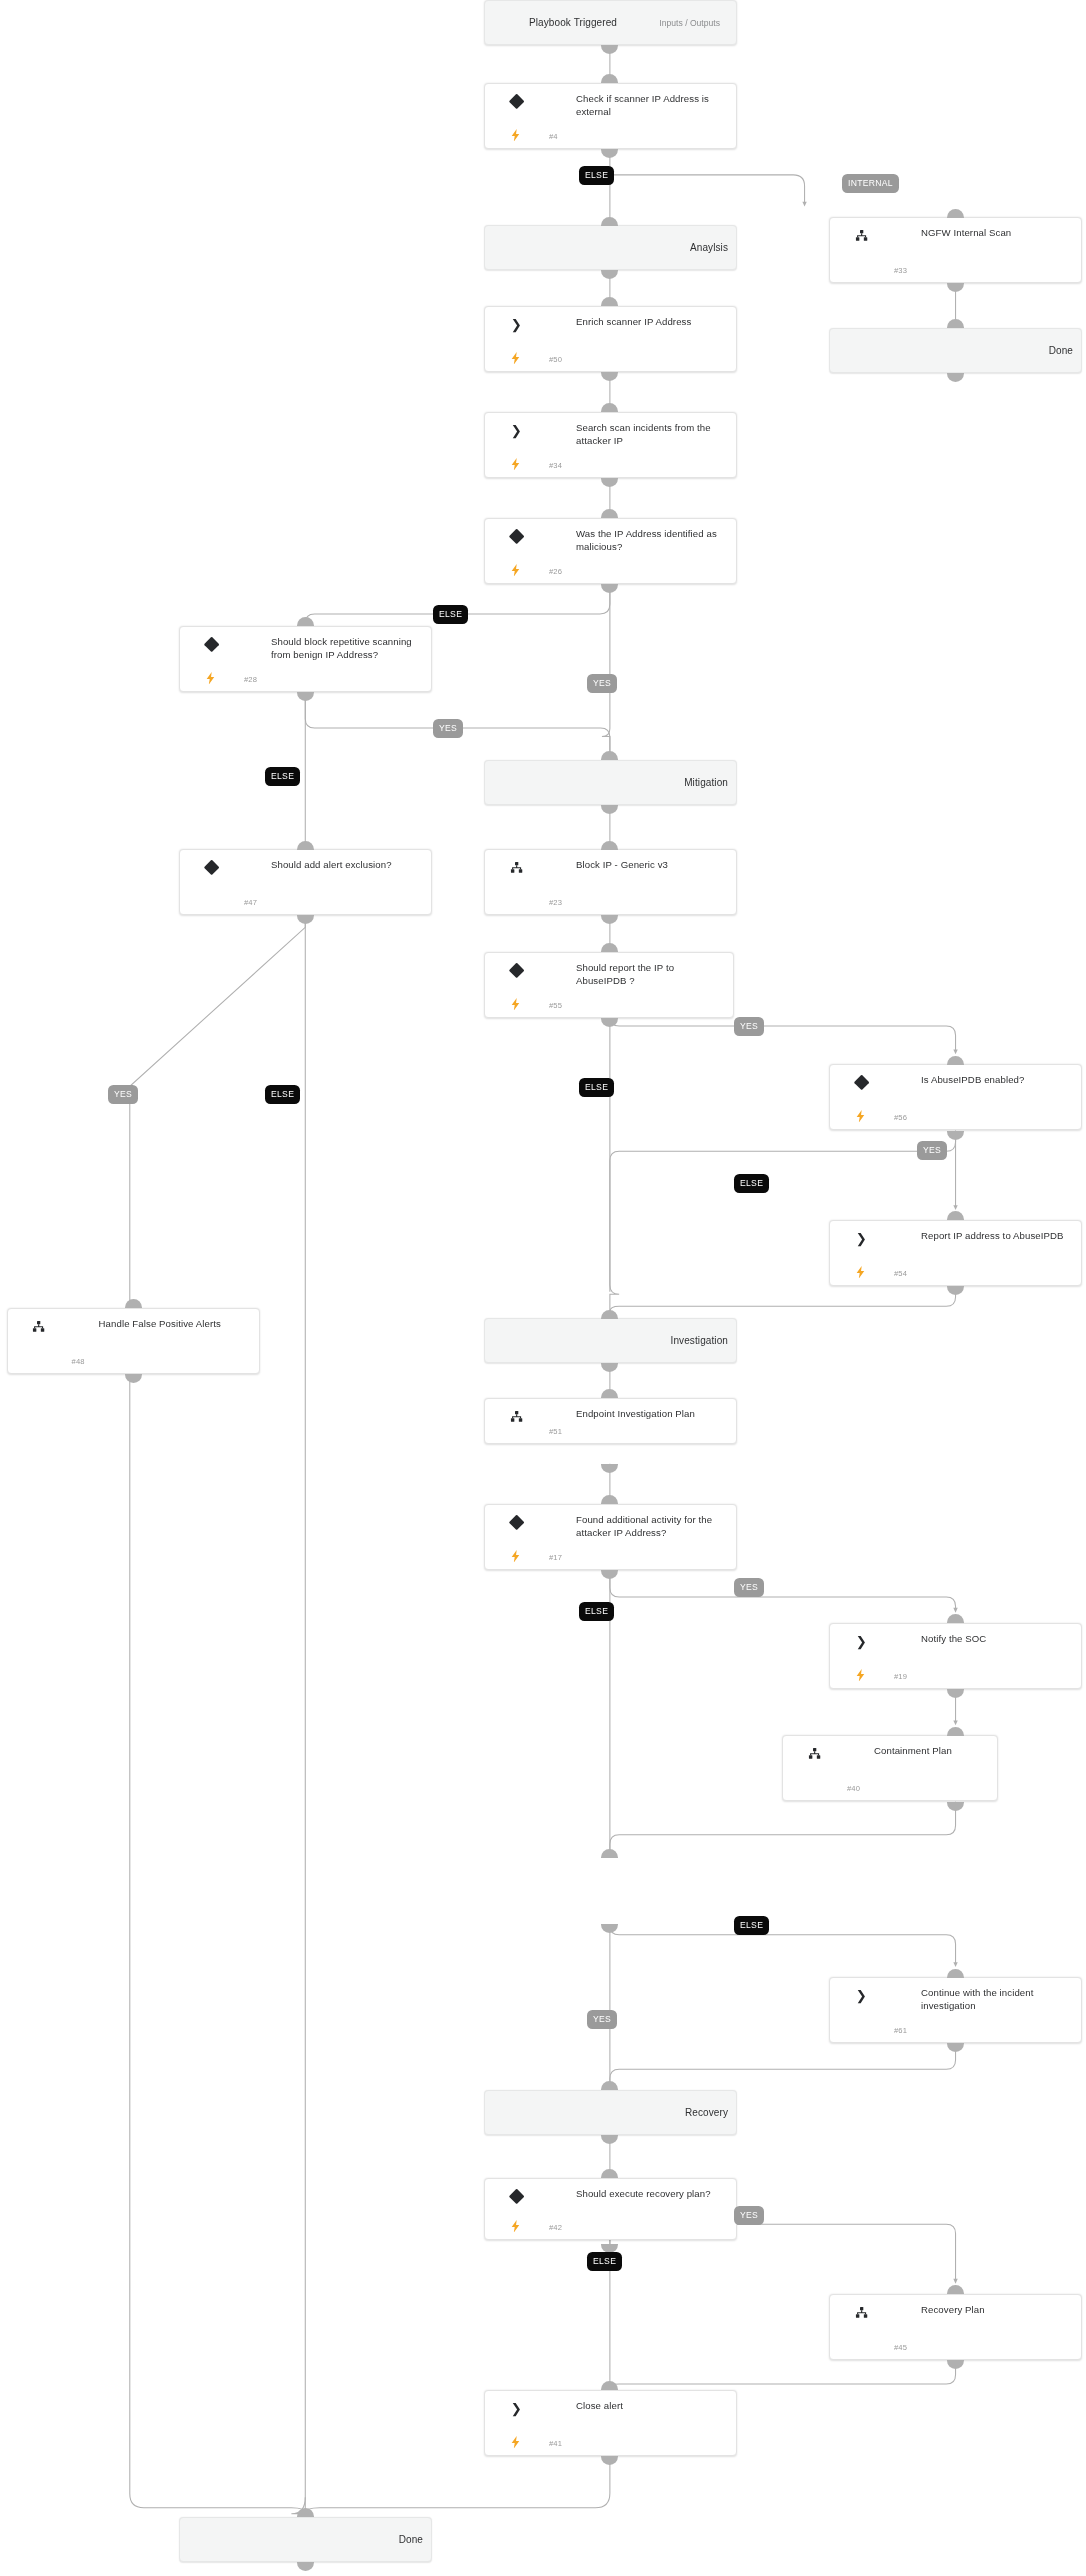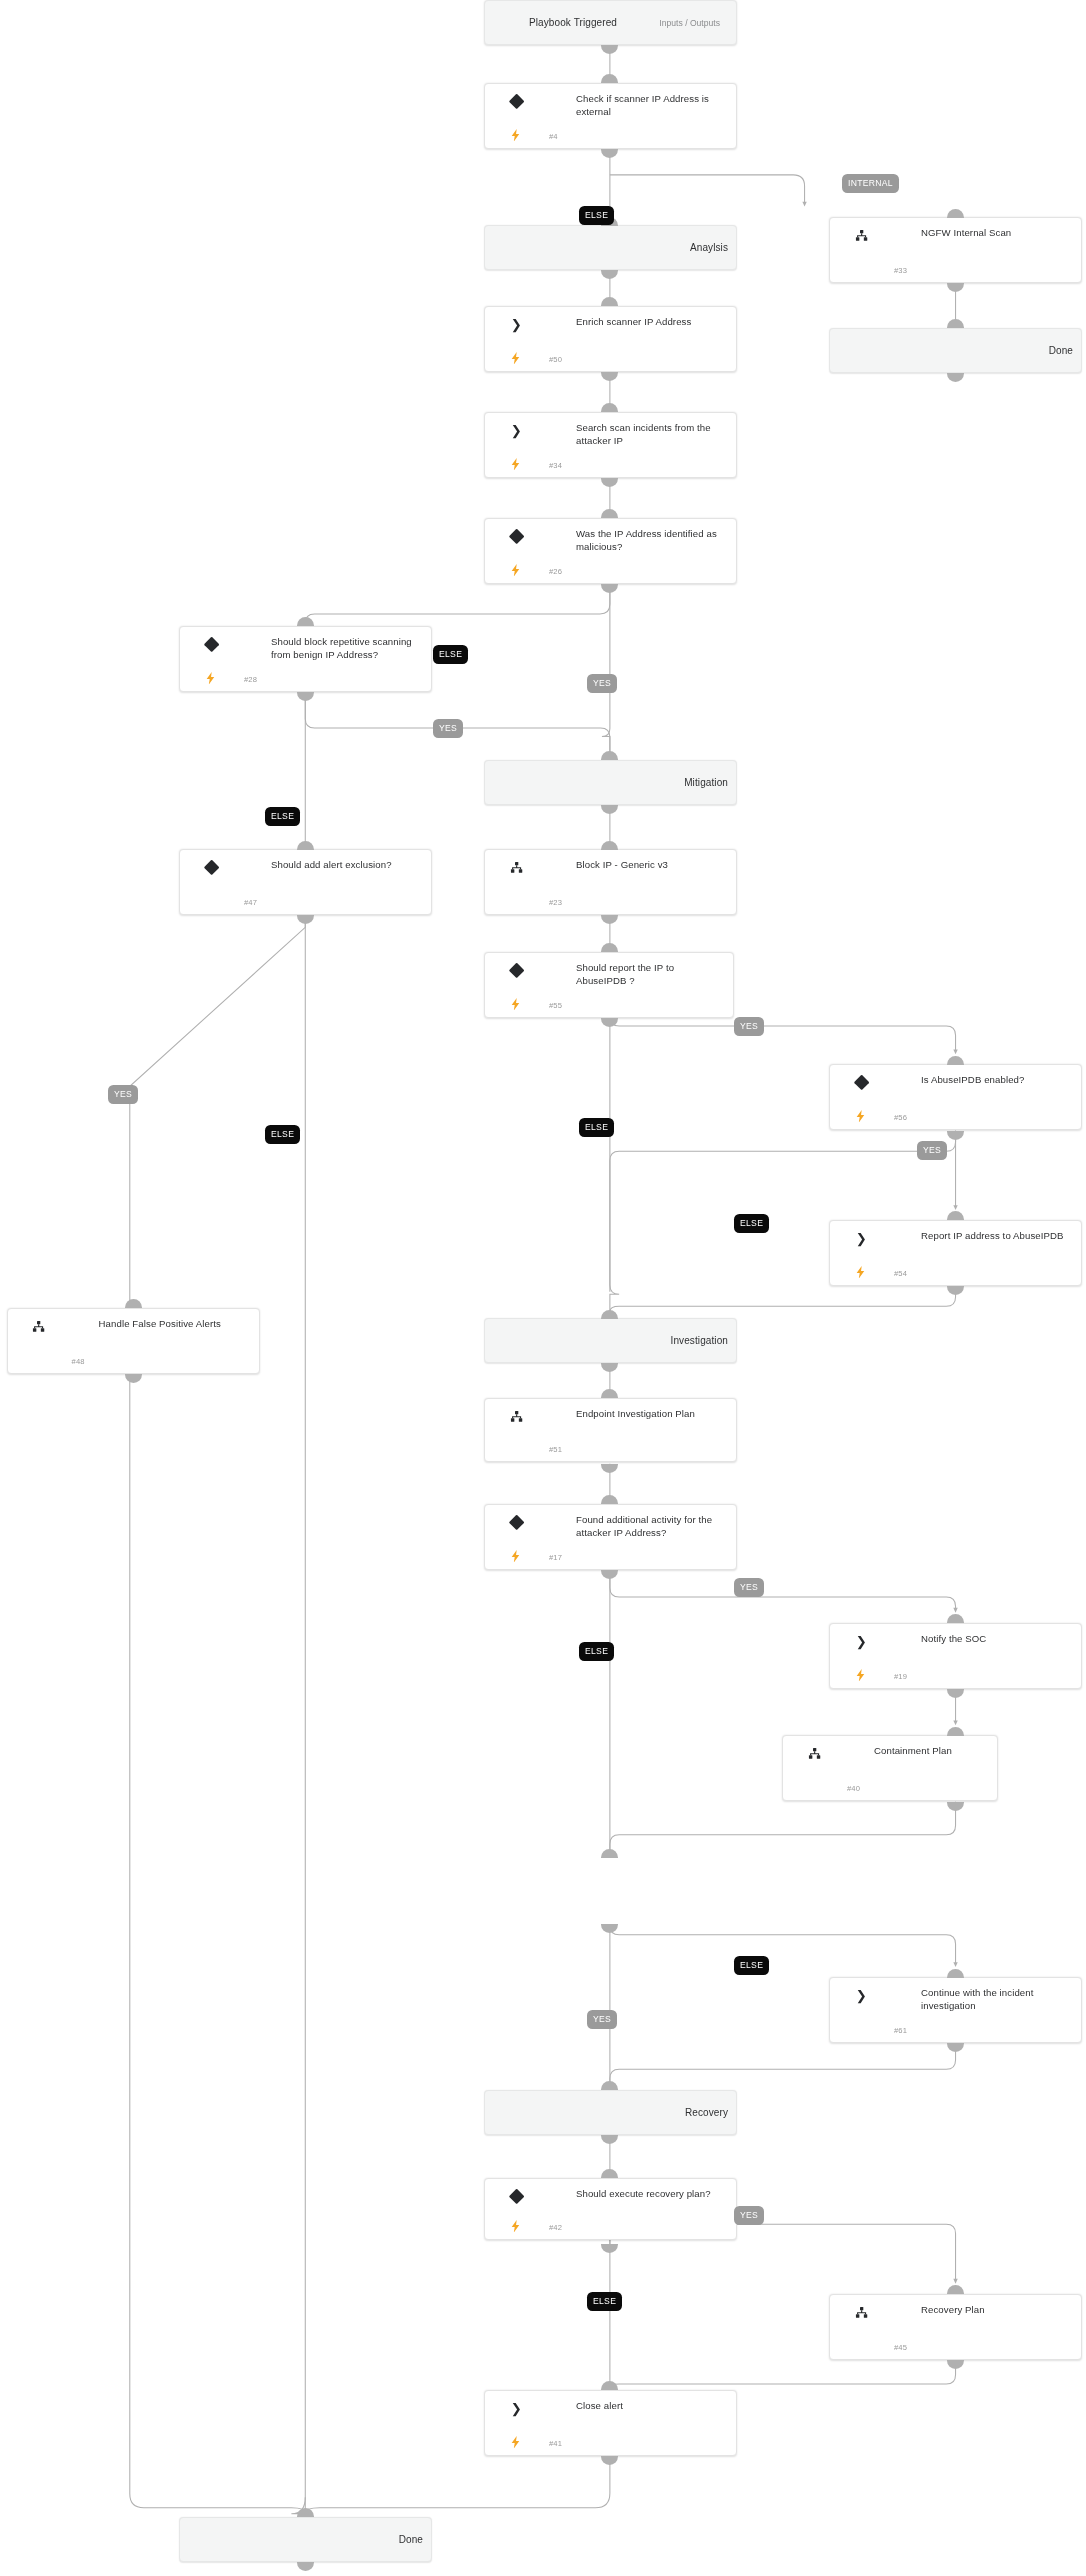--- a/index.html
+++ b/index.html
@@ -113,21 +113,21 @@
     justify-content:center;
     height:18.5px;
     min-width:29px;
     padding:0 6px;
     box-sizing:border-box;
     border-radius:5.3px;
     font-size:8.6px;
     letter-spacing:0.3px;
     color:#ffffff;
   }
-  .pill.else{background:#0a0a0a;margin-top:40px;}
+  .pill.else{background:#0a0a0a;}
   .pill.yes{background:#9a9a9a;}
   .pill.internal{background:#9a9a9a;}
   
   .port{
     position:absolute;
     width:17px;height:8.6px;
     background:#b0b0b0;
     z-index:4;
   }
   .port.out{border-radius:0 0 8.6px 8.6px;}
@@ -400,21 +400,21 @@
           <rect x="1.4" y="12.6" width="5.2" height="5.2" rx="0.8" fill="#26282b"></rect>
           <rect x="13.4" y="12.6" width="5.2" height="5.2" rx="0.8" fill="#26282b"></rect>
           <path d="M10.1,6.6 L10.1,10.2 M4,12.6 L4,10.2 L16,10.2 L16,12.6" stroke="#26282b" stroke-width="1.7" fill="none"></path>
         </svg>
       </span>
       <div class="node-title">Handle False Positive Alerts</div>
       <div class="node-id">#48</div>
     </div>
     <div class="port in" style="left: 125px; top: 1299px;"></div>
     <div class="port out" style="left: 125px; top: 1374px;"></div>
-    <div class="node" style="left: 484px; top: 1398px; width: 253px; height: 64px; padding-left: 32px;">
+    <div class="node" style="left: 484px; top: 1398px; width: 253px; height: 46px; padding-left: 32px;">
       <span class="type-icon">
         <svg width="13.2" height="13.2" viewBox="0 0 20 20" aria-hidden="true">
           <rect x="7.6" y="1.6" width="5" height="5" rx="0.8" fill="#26282b"></rect>
           <rect x="1.4" y="12.6" width="5.2" height="5.2" rx="0.8" fill="#26282b"></rect>
           <rect x="13.4" y="12.6" width="5.2" height="5.2" rx="0.8" fill="#26282b"></rect>
           <path d="M10.1,6.6 L10.1,10.2 M4,12.6 L4,10.2 L16,10.2 L16,12.6" stroke="#26282b" stroke-width="1.7" fill="none"></path>
         </svg>
       </span>
       <div class="node-title">Endpoint Investigation Plan</div>
       <div class="node-id">#51</div>

